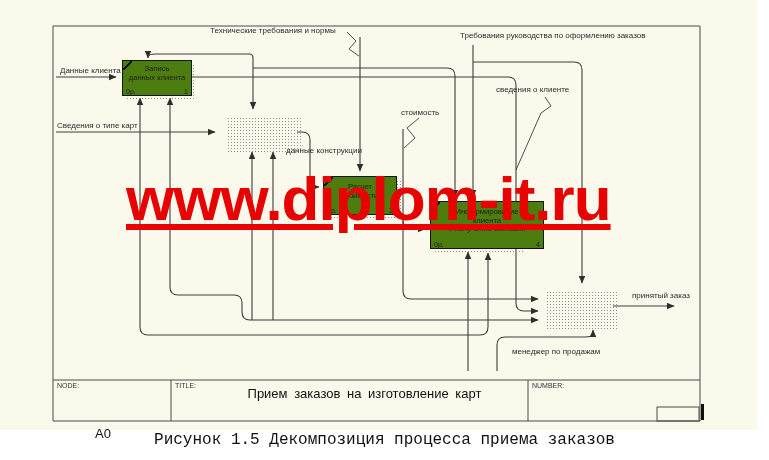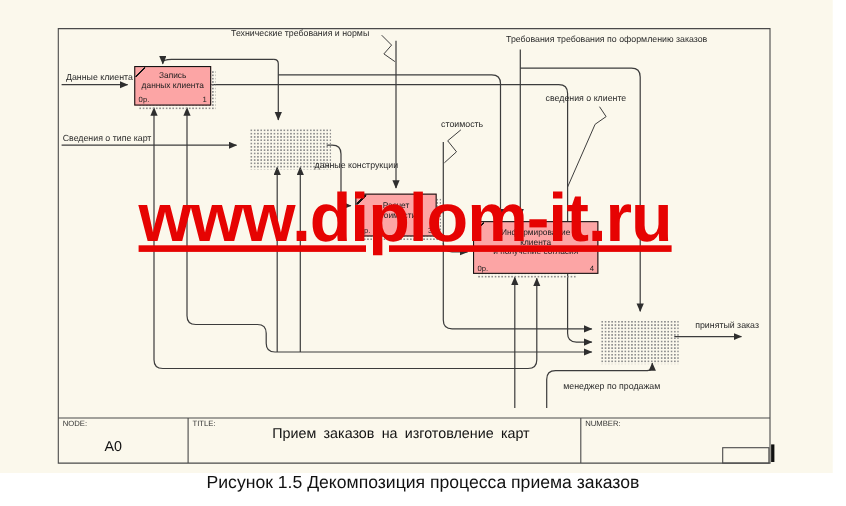--- a/index.html
+++ b/index.html
@@ -4,38 +4,38 @@
 <style>
   html,body{margin:0;padding:0;background:#fff;}
   #stage{position:relative;width:769px;height:460px;background:#fff;overflow:hidden;
          font-family:"Liberation Sans",sans-serif;}
   #scan-bg{position:absolute;left:0;top:0;width:757px;height:430px;background:#fbf8ec;}
   #diagram-svg{position:absolute;left:0;top:0;}
   path,rect.frame{vector-effect:non-scaling-stroke;}
 
   .stipple{position:absolute;background-image:radial-gradient(circle,#8f8f8f 0.8px,rgba(0,0,0,0) 0.9px);
            background-size:3px 3px;}
-  .abox{position:absolute;background:#fca5a5;border:1.6px solid #141414;box-sizing:border-box;}
+  .abox{position:absolute;background:#4d7c0f;border:1.6px solid #141414;box-sizing:border-box;}
   .abox-title{position:absolute;left:0;right:0;top:1px;bottom:9px;display:flex;align-items:center;
               justify-content:center;text-align:center;font-size:7.6px;line-height:1.18;color:#1d1d1d;
               white-space:pre-line;}
   .abox-cost{position:absolute;left:3px;bottom:0px;font-size:7px;color:#1d1d1d;}
   .abox-num{position:absolute;right:3px;bottom:0px;font-size:7px;color:#1d1d1d;}
   .fold{position:absolute;left:0;top:0;width:9px;height:9px;
         background:linear-gradient(135deg,rgba(0,0,0,0) 44%,#141414 44%,#141414 58%,rgba(0,0,0,0) 58%);}
 
   .alabel{position:absolute;font-size:8px;color:#2a2a2a;white-space:nowrap;}
   .tb-label{position:absolute;font-size:7px;color:#333;}
-  .tb-node{position:absolute;font-size:13px;color:#111;}
+  .tb-node{position:absolute;font-size:13px;color:#111;margin-top:28px;}
   .tb-title{position:absolute;left:171px;top:386px;width:387px;text-align:center;font-size:13px;
             color:#111;word-spacing:3px;}
   #watermark{position:absolute;left:126px;top:168px;font-size:62px;font-weight:bold;line-height:1;
              color:#e60302;letter-spacing:-1px;white-space:nowrap;text-decoration:underline;}
   #caption{position:absolute;left:0;top:431px;width:769px;text-align:center;
-           font-family:Liberation Sans, sans-serif;font-size:16px;color:#111;}
+           font-family:Liberation Mono, monospace;font-size:16px;color:#111;}
 </style>
 </head>
 <body>
 
 <div id="stage">
 
   <div id="scan-bg"></div>
 
   <svg id="diagram-svg" width="769" height="460" viewBox="0 0 769 460">
     <defs>
@@ -118,21 +118,21 @@
     <div class="abox-title">Информирование
 клиента
 и получение согласия</div>
     <span class="abox-cost">0р.</span>
     <span class="abox-num">4</span>
   </div>
 
   <div class="alabel" style="left:60px;top:66px">Данные клиента</div>
   <div class="alabel" style="left:57px;top:121px">Сведения о типе карт</div>
   <div class="alabel" style="left:210px;top:26px">Технические требования и нормы</div>
-  <div class="alabel" style="left:460px;top:31px">Требования требования по оформлению заказов</div>
+  <div class="alabel" style="left:460px;top:31px">Требования руководства по оформлению заказов</div>
   <div class="alabel" style="left:496px;top:85px">сведения о клиенте</div>
   <div class="alabel" style="left:401px;top:108px">стоимость</div>
   <div class="alabel" style="left:286px;top:146px">данные конструкции</div>
   <div class="alabel" style="left:632px;top:291px">принятый заказ</div>
   <div class="alabel" style="left:512px;top:347px">менеджер по продажам</div>
 
   <div class="tb-label" style="left:57px;top:382px">NODE:</div>
   <div class="tb-node" style="left:95px;top:398px">A0</div>
   <div class="tb-label" style="left:175px;top:382px">TITLE:</div>
   <div class="tb-title">Прием заказов на изготовление карт</div>

